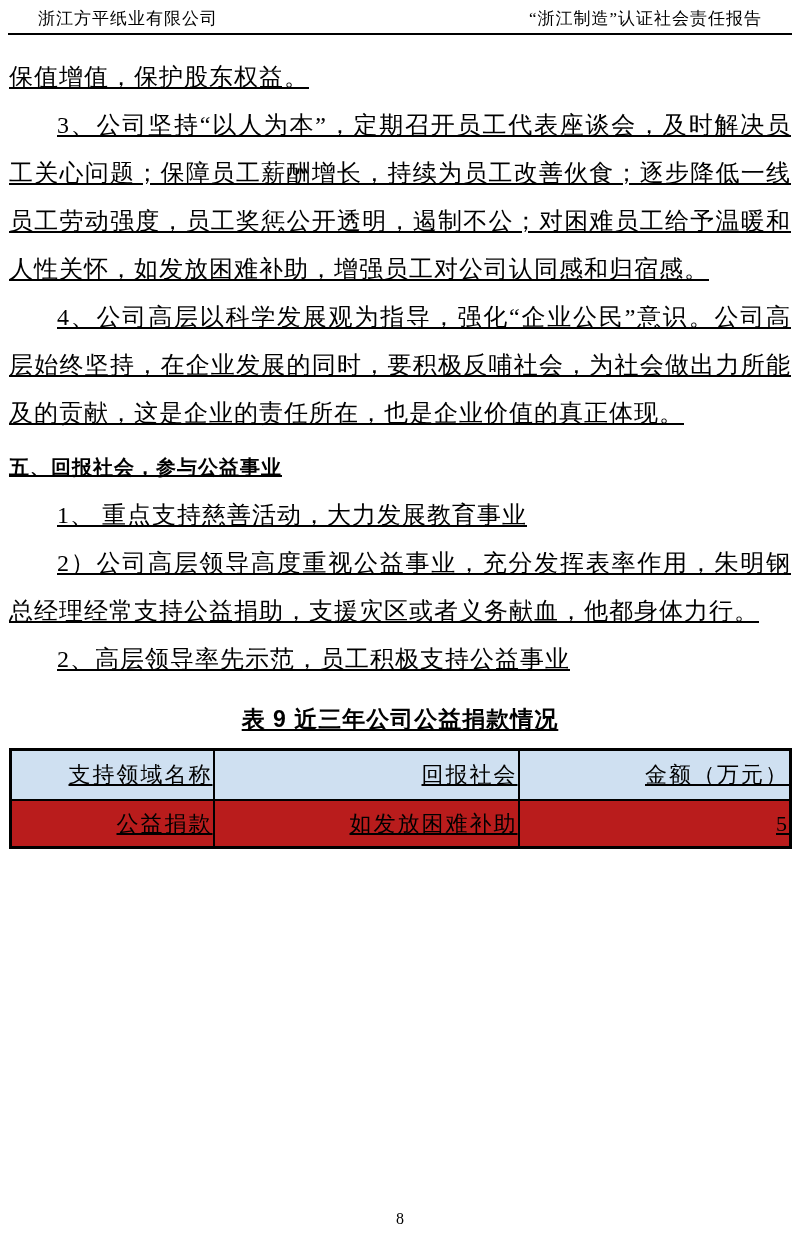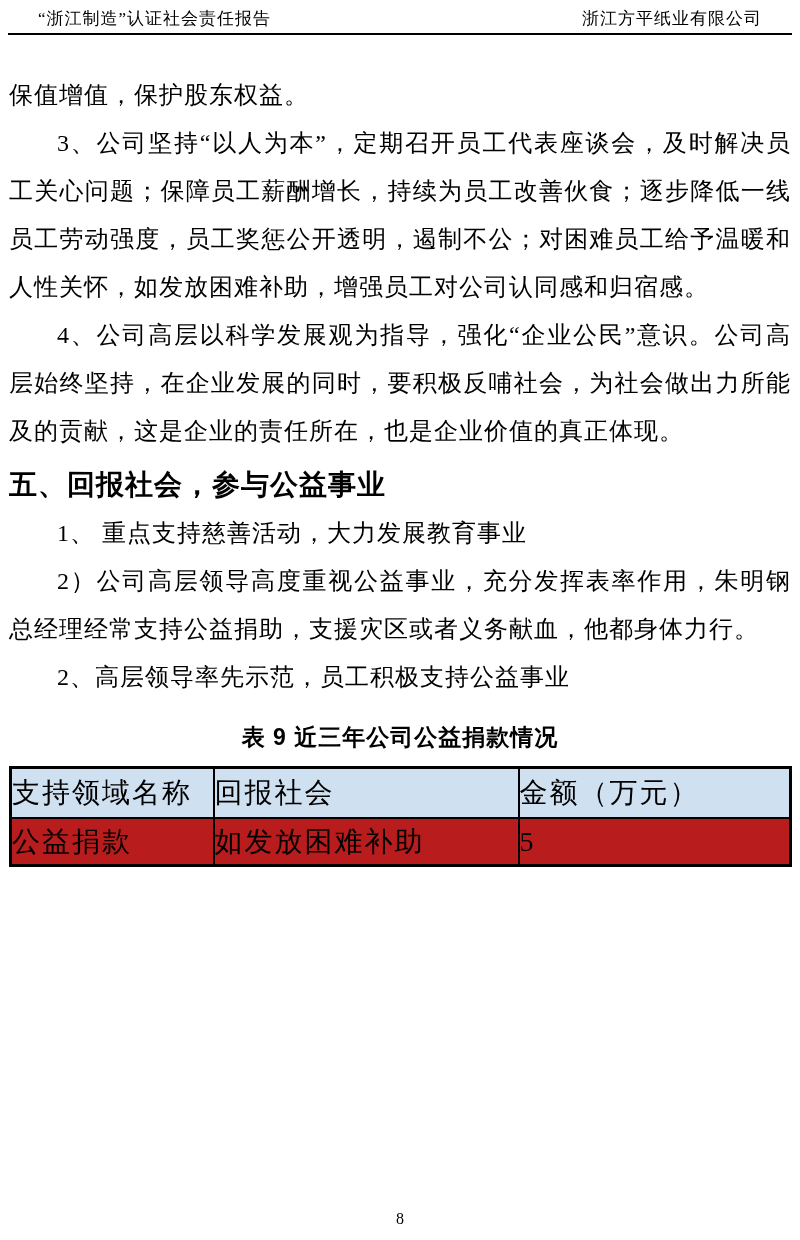--- a/index.html
+++ b/index.html
@@ -25,34 +25,35 @@
     letter-spacing: 1px;
     white-space: nowrap;
   }
   .header-rule {
     border: none;
     border-top: 2.5px solid #000000;
     margin: 0 8px;
   }
   
   .content {
-    padding: 36px 9px 0 9px;
+    padding: 18px 9px 0 9px;
+    text-decoration: underline;
   }
   .para {
     margin: 0;
     font-size: 24px;
     line-height: 48px;
     letter-spacing: 1px;
     text-align: justify;
     text-justify: inter-ideograph;
   }
   .para.indent { text-indent: 2em; }
   .section-heading {
     margin: 6px 0 0 0;
-    font-size: 28px;
+    font-size: 20px;
     line-height: 48px;
     letter-spacing: 1px;
     font-weight: bold;
     font-family: "Liberation Sans", "DejaVu Sans", sans-serif;
   }
   
   .table-title {
     margin: 12px 0 0 0;
     text-align: center;
     font-size: 23px;
@@ -67,23 +68,23 @@
     margin: 5px auto 0 auto;
     width: 780px;
     border: 3px solid #000000;
   }
   table.donation col.c1 { width: 203px; }
   table.donation col.c2 { width: 305px; }
   table.donation col.c3 { width: 272px; }
   table.donation th,
   table.donation td {
     border: 2px solid #000000;
-    text-align: left;
+    text-align: right;
     vertical-align: middle;
-    font-size: 28px;
+    font-size: 22px;
     letter-spacing: 2px;
     font-weight: normal;
     padding: 0;
   }
   table.donation th {
     background: #cfe0f1;
     height: 48px;
   }
   table.donation td {
     background: #b91c1c;
@@ -96,22 +97,22 @@
     bottom: 12px;
     width: 100%;
     text-align: center;
     font-size: 16px;
   }
 </style>
 </head>
 <body>
 
 <header class="page-header">
+  <span>浙江方平纸业有限公司</span>
   <span>“浙江制造”认证社会责任报告</span>
-  <span>浙江方平纸业有限公司</span>
 </header>
 <hr class="header-rule">
 
 <main class="content">
 
   <p class="para">保值增值，保护股东权益。</p>
   <p class="para indent">3、公司坚持“以人为本”，定期召开员工代表座谈会，及时解决员工关心问题；保障员工薪酬增长，持续为员工改善伙食；逐步降低一线员工劳动强度，员工奖惩公开透明，遏制不公；对困难员工给予温暖和人性关怀，如发放困难补助，增强员工对公司认同感和归宿感。</p>
   <p class="para indent">4、公司高层以科学发展观为指导，强化“企业公民”意识。公司高层始终坚持，在企业发展的同时，要积极反哺社会，为社会做出力所能及的贡献，这是企业的责任所在，也是企业价值的真正体现。</p>
 
   <h2 class="section-heading">五、回报社会，参与公益事业</h2>

